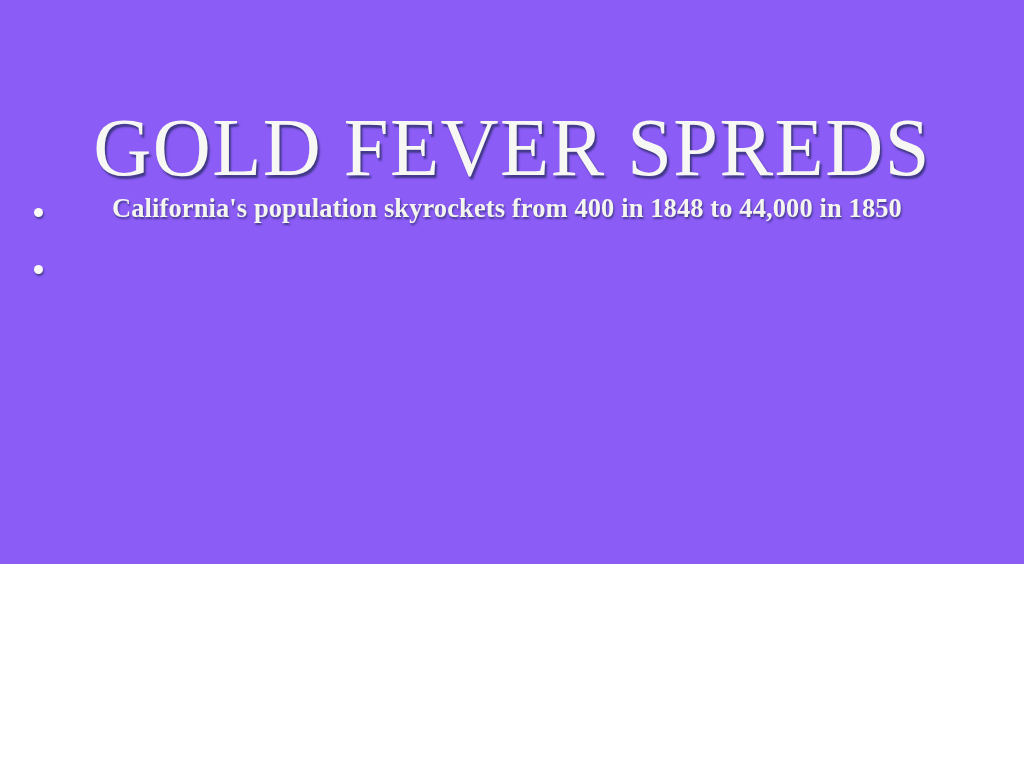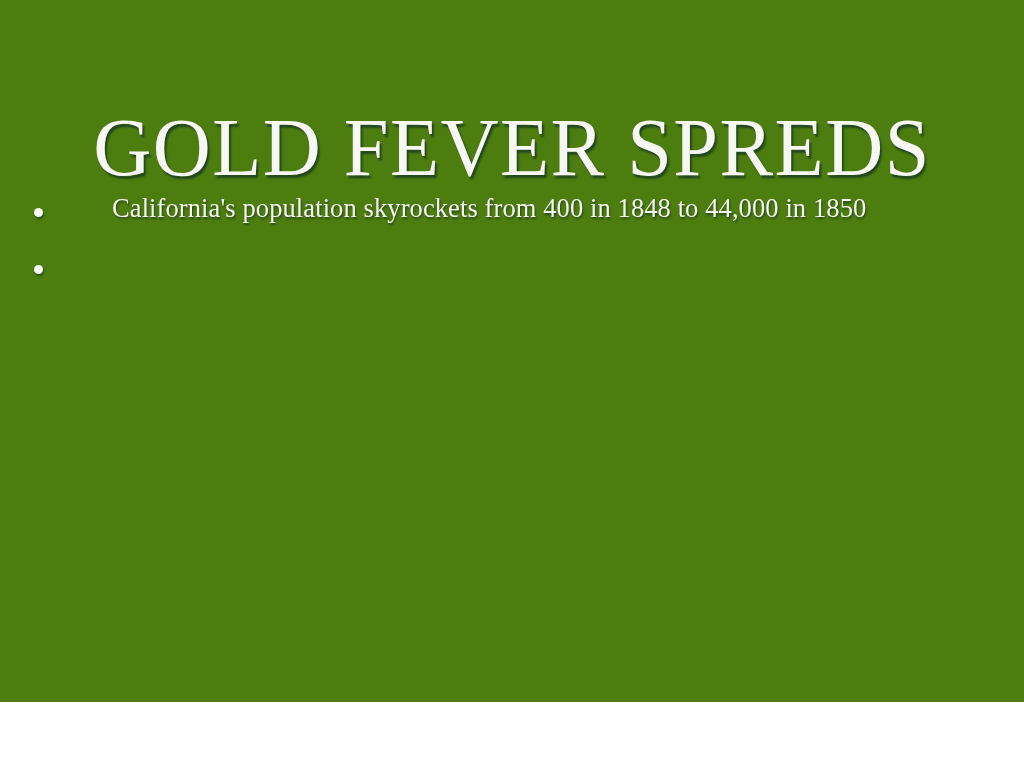--- a/index.html
+++ b/index.html
@@ -10,22 +10,22 @@
   body {
     width: 1024px;
     height: 768px;
     overflow: hidden;
     font-family: "Liberation Serif", serif;
   }
 
   #slide {
     position: relative;
     width: 1024px;
-    height: 702px;
-    background: #4d7c0f;
+    height: 564px;
+    background: #8b5cf6;
     box-sizing: border-box;
   }
 
   #slide-title {
     position: absolute;
     left: 0;
     right: 0;
     top: 52px;
     text-align: center;
     color: #F7F7F3;
@@ -72,20 +72,21 @@
     position: absolute;
     left: 112px;
     top: 0;
     color: #F5F5F0;
     font-family: "Liberation Serif", serif;
     font-size: 26.5px;
     line-height: 36px;
     letter-spacing: 0.1px;
     white-space: nowrap;
     text-shadow: 1px 2px 2px rgba(0, 28, 42, 0.5);
+    font-weight: bold;
   }
 </style>
 </head>
 <body>
 
 <div id="slide">
 
   <h1 id="slide-title">GOLD FEVER SPREDS</h1>
 
   <ul id="bullet-list">

